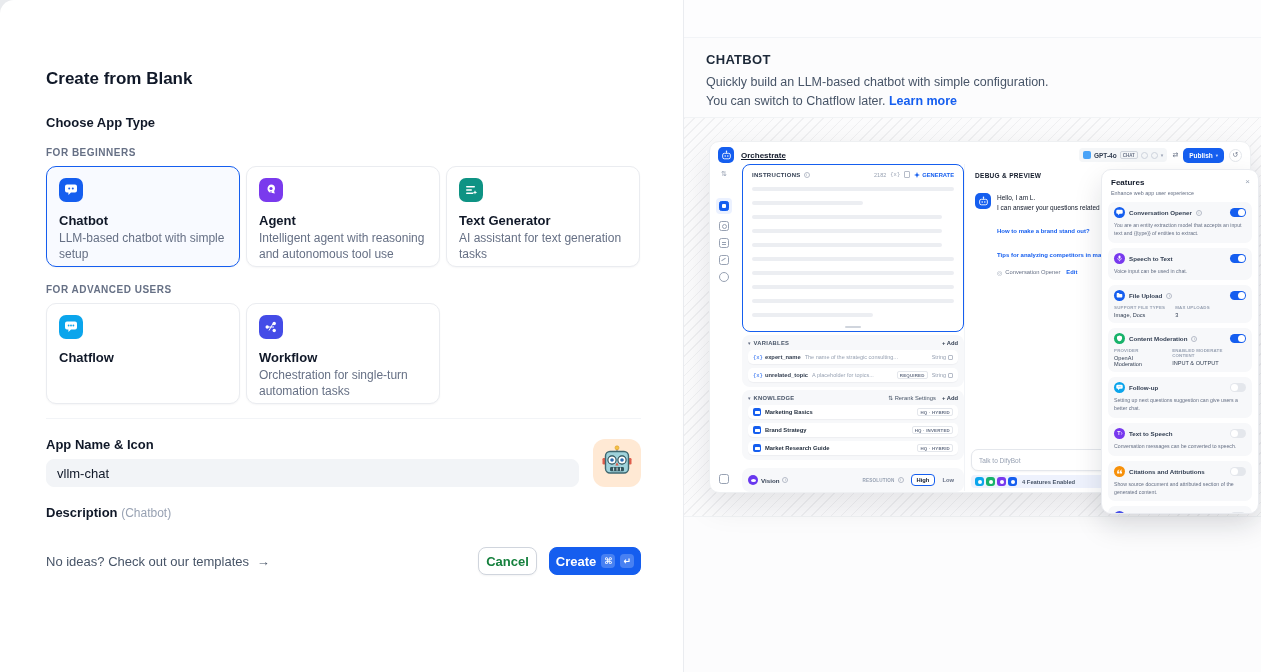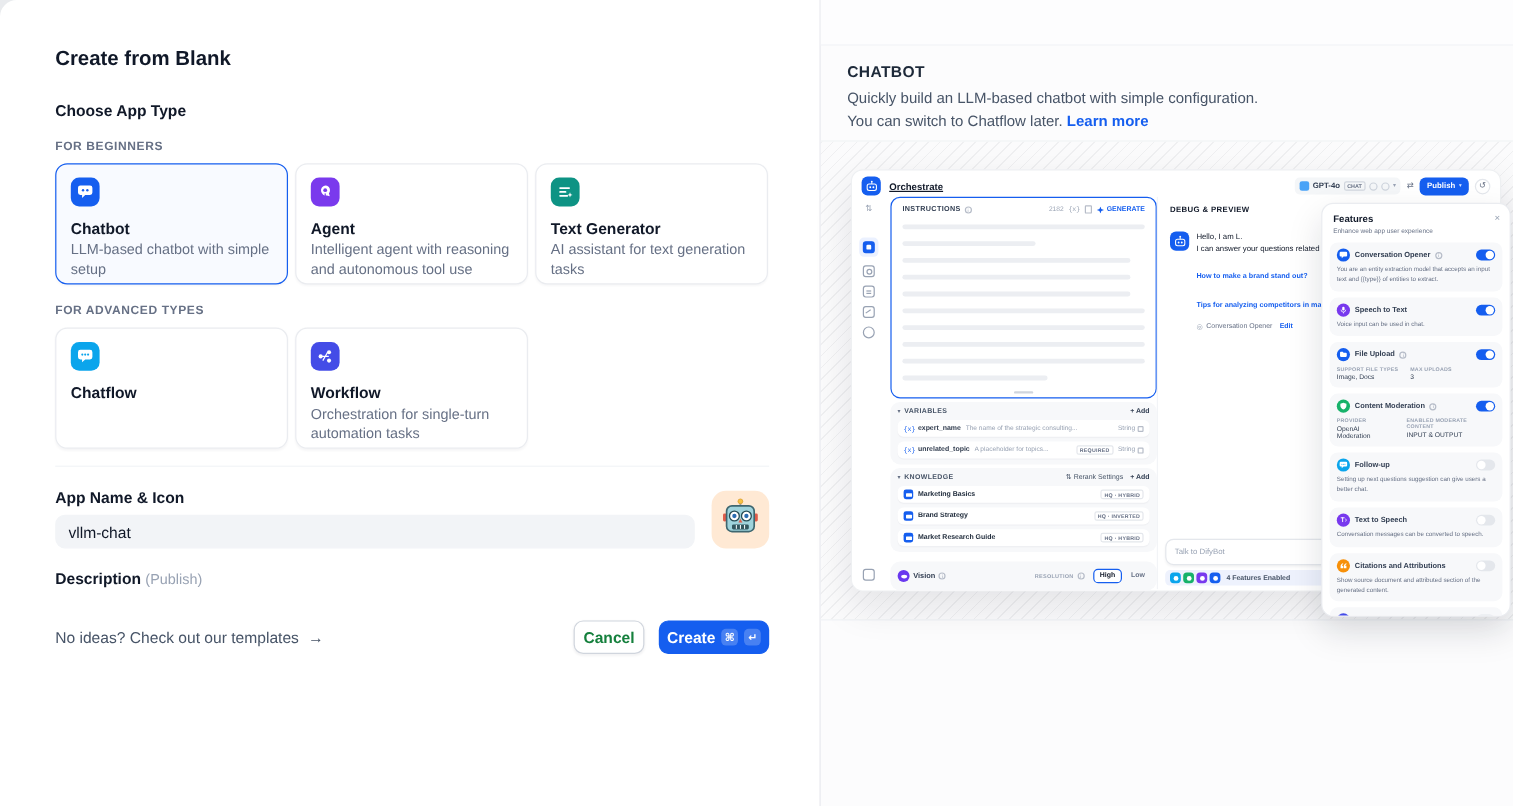--- a/index.html
+++ b/index.html
@@ -4,21 +4,21 @@
 <style>
   * { margin:0; padding:0; box-sizing:border-box; }
   html,body { width:1261px; height:672px; }
   body {
     font-family:"Liberation Sans","DejaVu Sans",sans-serif;
     background:#e9ebee; overflow:hidden; position:relative; color:#101828;
   }
 
   
   .left-panel { position:absolute; left:0; top:0; width:683px; height:672px;
-    background:#fff; border-top-left-radius:14px; padding:39px 42px 0 46px; }
+    background:#fff; border-top-left-radius:14px; padding:69px 42px 0 46px; }
   .dlg-title { font-size:17px; font-weight:700; color:#101828; }
   .sec-label { font-size:13px; font-weight:700; color:#101828; margin-top:26px; }
   .tiny-label { font-size:10px; font-weight:600; color:#667085; letter-spacing:.5px; margin-top:17px; }
   .cards-row { display:flex; gap:6px; margin-top:8px; }
   .type-card { width:194px; height:101px; background:#fff; border:1px solid #eaecf0;
     border-radius:10px; padding:11px 12px; box-shadow:0 1px 2px rgba(16,24,40,.04); cursor:pointer; }
   .type-card.selected { border:1.5px solid #155EEF; background:#f8faff; }
   .type-icon { width:24px; height:24px; border-radius:7px; display:flex; align-items:center; justify-content:center; }
   .ti-chatbot{background:#155EEF} .ti-agent{background:#7A3AED} .ti-textgen{background:#0E9384}
   .ti-chatflow{background:#0BA5EC} .ti-workflow{background:#444CE7}
@@ -243,21 +243,21 @@
             <rect x="2" y="6.2" width="6" height="1.5" rx=".75" fill="#fff"></rect>
             <rect x="2" y="9.4" width="7.5" height="1.5" rx=".75" fill="#fff"></rect>
             <path d="M11 7.2l.6 1.6 1.6.6-1.6.6-.6 1.6-.6-1.6-1.6-.6 1.6-.6z" fill="#fff"></path>
           </svg>
       </div>
       <div class="card-title">Text Generator</div>
       <div class="card-desc">AI assistant for text generation tasks</div>
     </div>
   </div>
 
-  <div class="tiny-label">FOR ADVANCED TYPES</div>
+  <div class="tiny-label">FOR ADVANCED USERS</div>
 
   <div class="cards-row">
     <div class="type-card">
       <div class="type-icon ti-chatflow">
         <svg width="14" height="14" viewBox="0 0 14 14">
             <path d="M3 1.5h8a2 2 0 0 1 2 2v4a2 2 0 0 1-2 2H7l-2.6 2.4V9.5H3a2 2 0 0 1-2-2v-4a2 2 0 0 1 2-2z" fill="#fff"></path>
             <circle cx="4.6" cy="5.5" r=".9" fill="#0BA5EC"></circle>
             <circle cx="7" cy="5.5" r=".9" fill="#0BA5EC"></circle>
             <circle cx="9.4" cy="5.5" r=".9" fill="#0BA5EC"></circle>
           </svg>
@@ -302,21 +302,21 @@
           <rect x="12.2" y="22.5" width=".9" height="3.2" fill="#e9f4f6"></rect>
           <rect x="15.6" y="22.5" width=".9" height="3.2" fill="#e9f4f6"></rect>
           <rect x="19" y="22.5" width=".9" height="3.2" fill="#e9f4f6"></rect>
         </svg>
       </span>
     </div>
   </div>
 
   <div class="field-label">
     <span>Description</span>
-    <span class="opt">(Publish)</span>
+    <span class="opt">(Chatbot)</span>
   </div>
 
   <div class="footer-row">
     <a class="tpl-link">
       <span>No ideas? Check out our templates</span>
       <span class="arr">→</span>
     </a>
     <div class="btns">
       <button class="btn btn-cancel">Cancel</button>
       <button class="btn btn-create">

